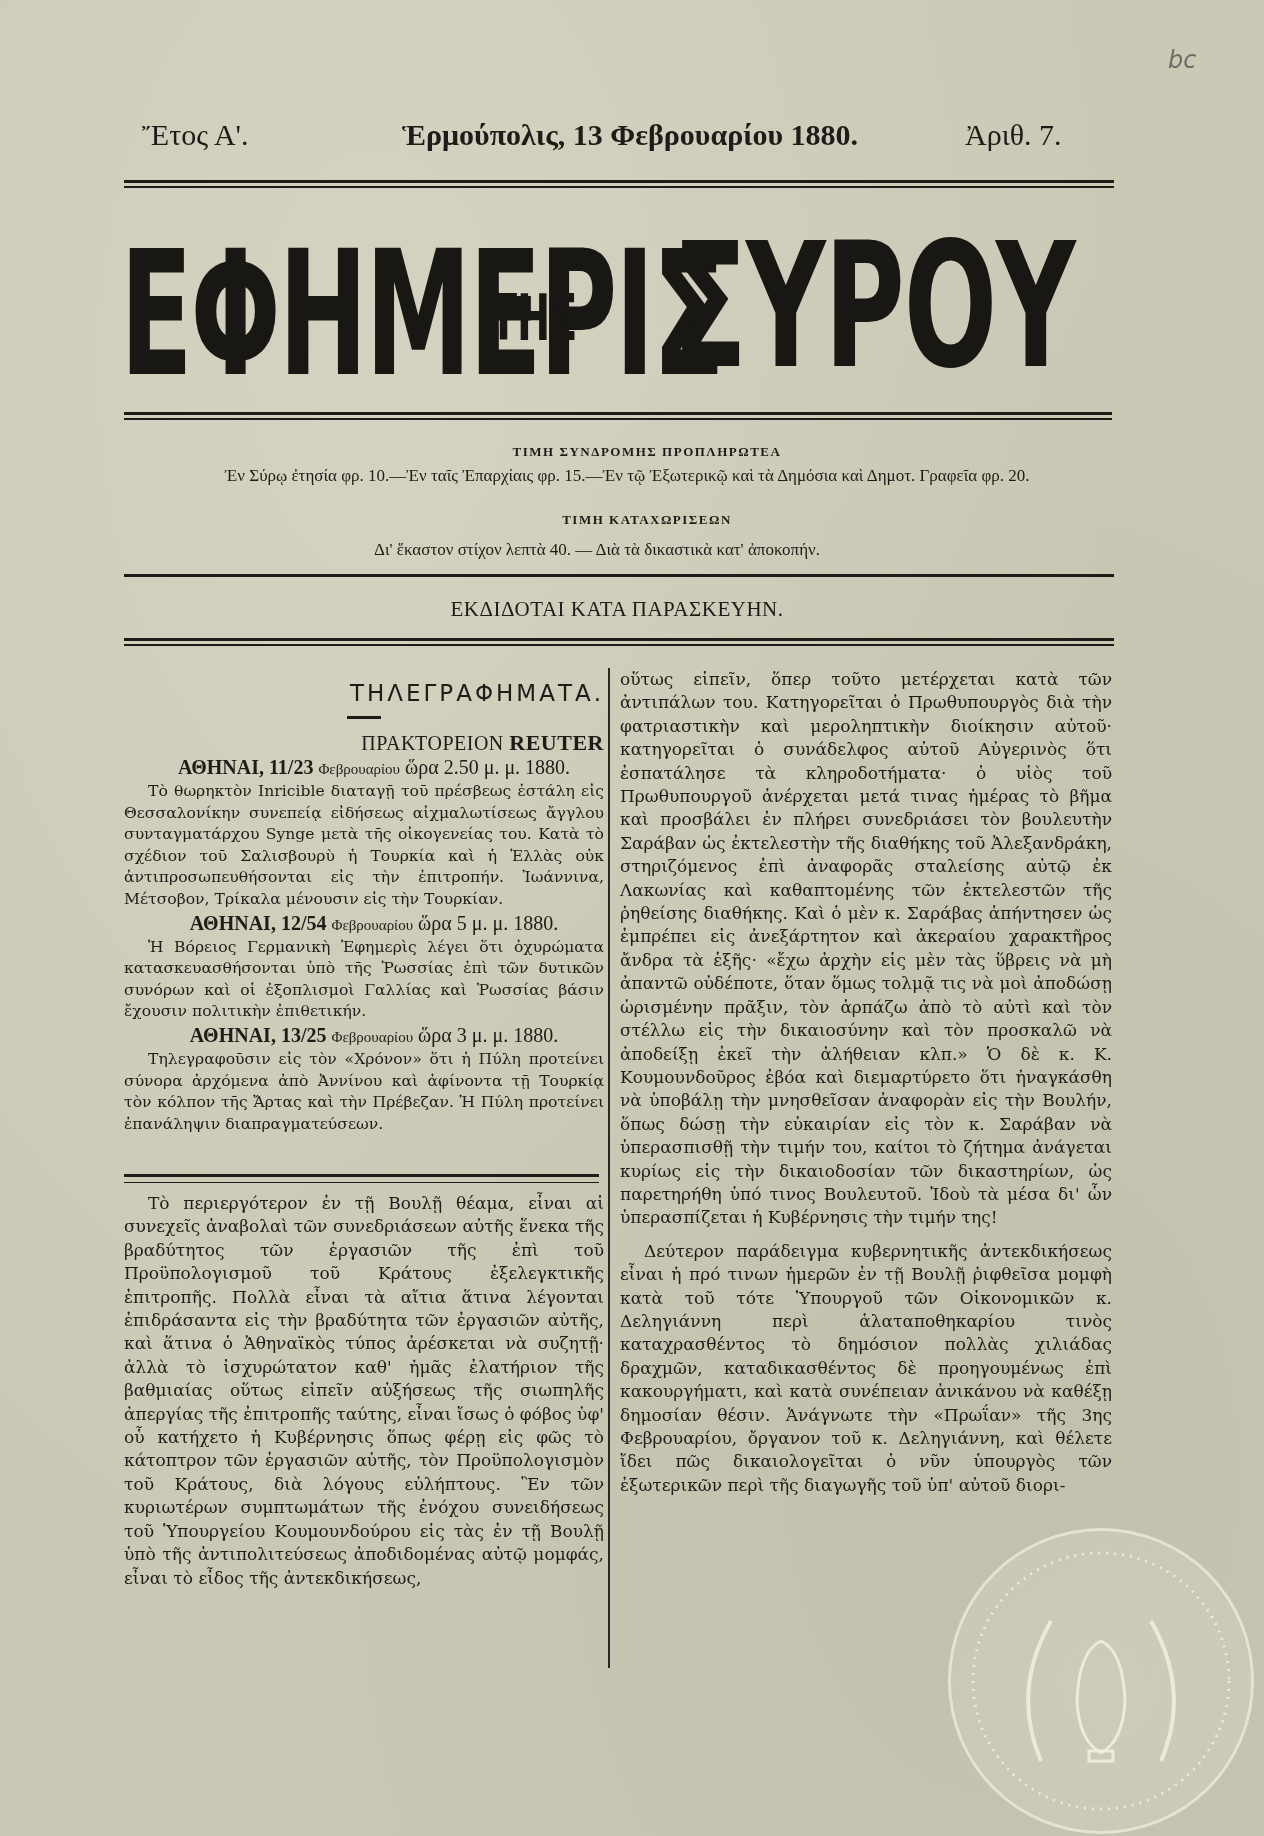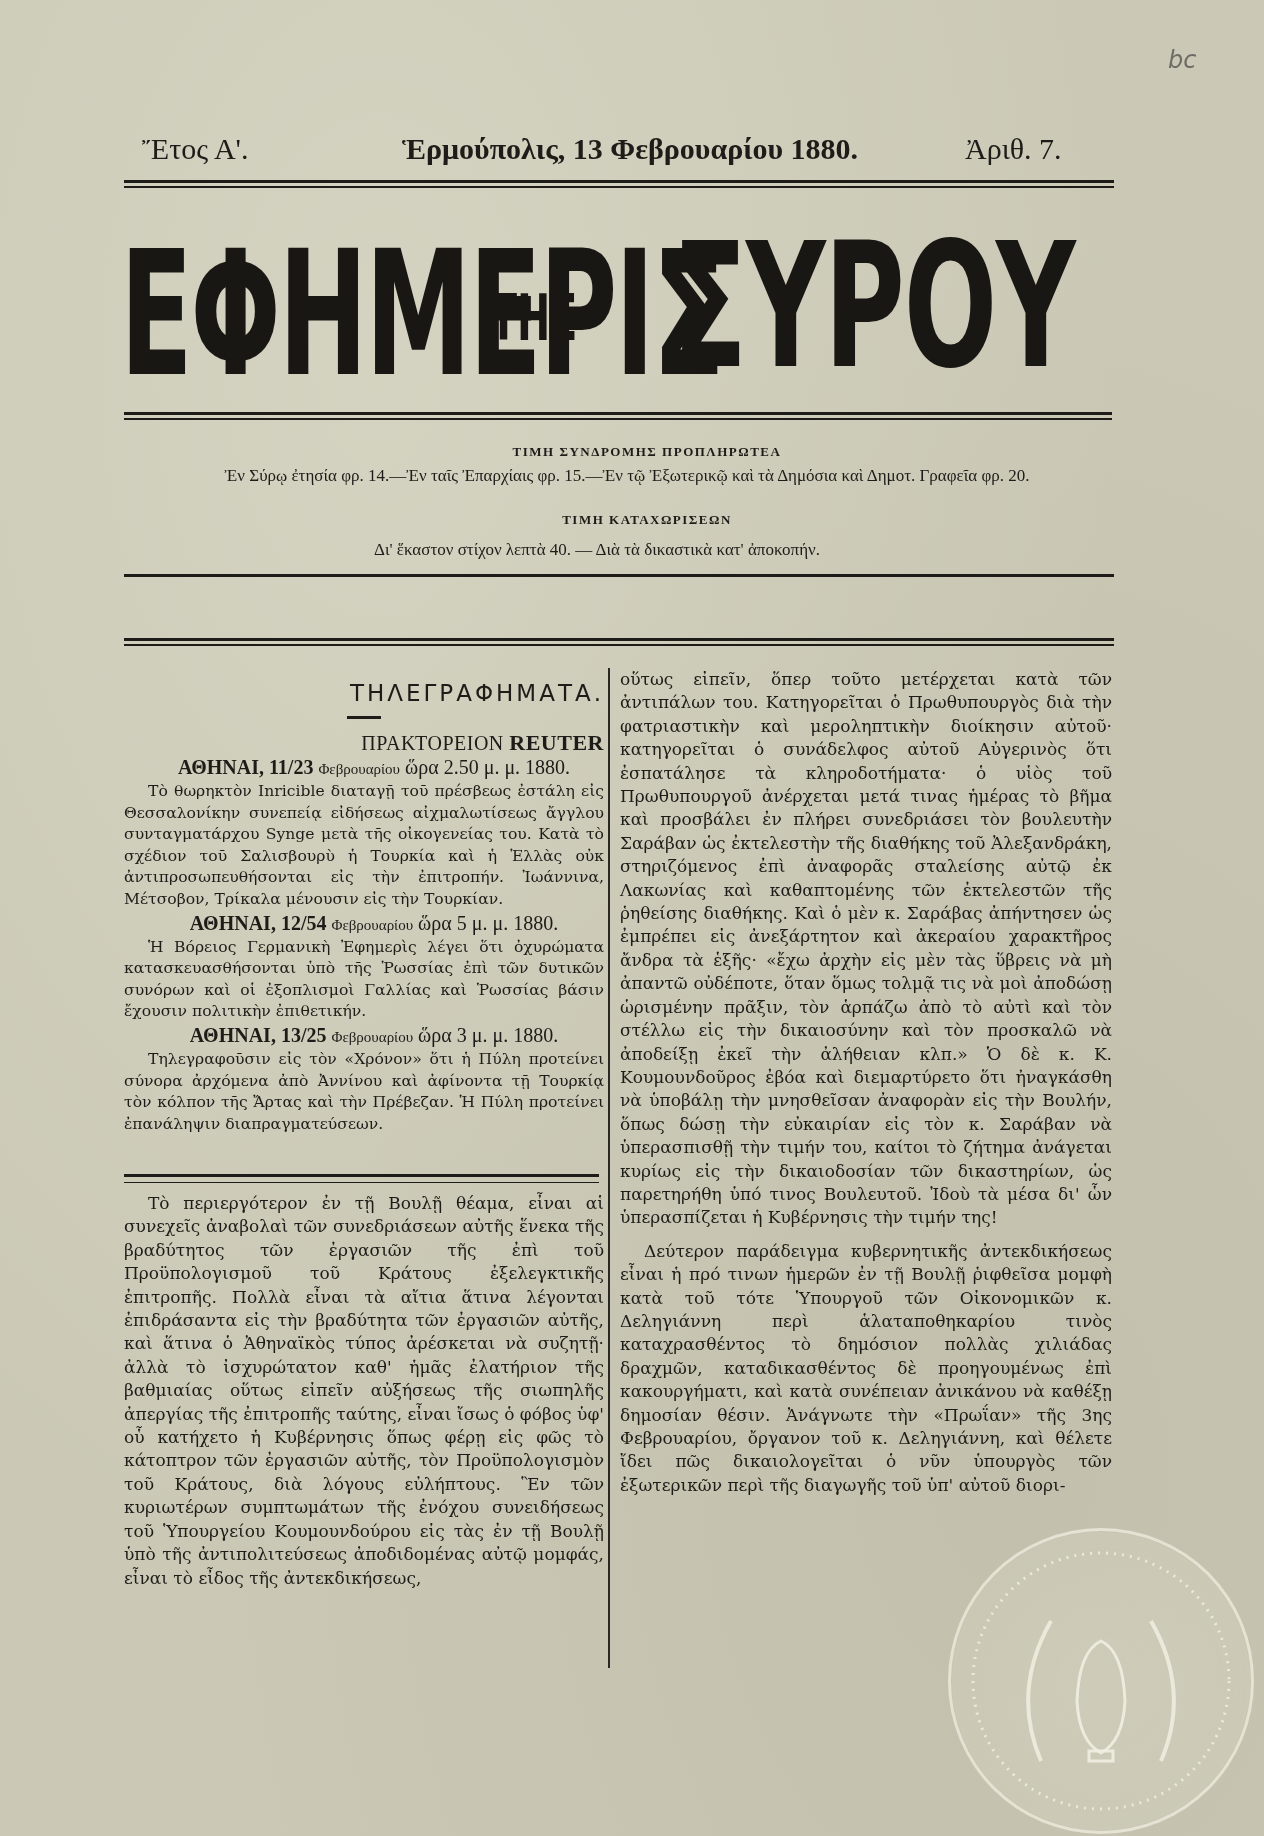--- a/index.html
+++ b/index.html
@@ -16,21 +16,21 @@
       radial-gradient(ellipse at 30% 20%, rgba(255,255,240,0.18), transparent 60%),
       radial-gradient(ellipse at 80% 80%, rgba(120,115,90,0.10), transparent 60%),
       #cbc9b6;
   }
   .corner-mark {
     position: absolute; left: 1168px; top: 46px;
     font-family: "DejaVu Sans", sans-serif; font-size: 24px; color: #6e6c66;
     font-style: italic;
   }
   .dateline {
-    position: absolute; top: 132px; left: 120px; width: 960px; height: 44px;
+    position: absolute; top: 118px; left: 120px; width: 960px; height: 44px;
     font-family: "Liberation Serif", serif; font-size: 30px;
   }
   .dateline span { position: absolute; top: 0; white-space: nowrap; }
   .dl-year { left: 22px; }
   .dl-place { left: 282px; font-weight: bold; }
   .dl-num { left: 845px; }
   .rule { position: absolute; background: #1e1c18; }
   .rule.double { background: transparent; border-top: 3px solid #1e1c18; border-bottom: 2px solid #1e1c18; }
   .masthead {
     position: absolute; top: 210px; left: 112px; width: 1010px; height: 210px;
@@ -109,27 +109,28 @@
   <div class="masthead">
     <div class="mast-main">ΕΦΗΜΕΡΙΣ</div>
     <div class="mast-the">ΤΗΣ</div>
     <div class="mast-syrou">ΣΥΡΟΥ</div>
   </div>
 
   <div class="rule double" style="left:124px; top:412px; width:988px; height:3px;"></div>
 
   <div class="prices">
     <div class="hdr">ΤΙΜΗ ΣΥΝΔΡΟΜΗΣ ΠΡΟΠΛΗΡΩΤΕΑ</div>
-    <div class="line l1">Ἐν Σύρῳ ἐτησία φρ. 14.—Ἐν ταῖς Ἐπαρχίαις φρ. 15.—Ἐν τῷ Ἐξωτερικῷ καὶ τὰ Δημόσια καὶ Δημοτ. Γραφεῖα φρ. 20.</div>
+    <div class="line l1">Ἐν Σύρῳ ἐτησία φρ. 10.—Ἐν ταῖς Ἐπαρχίαις φρ. 15.—Ἐν τῷ Ἐξωτερικῷ καὶ τὰ Δημόσια καὶ Δημοτ. Γραφεῖα φρ. 20.</div>
     <div class="hdr hdr2">ΤΙΜΗ ΚΑΤΑΧΩΡΙΣΕΩΝ</div>
     <div class="line l2">Δι' ἕκαστον στίχον λεπτὰ 40. — Διὰ τὰ δικαστικὰ κατ' ἀποκοπήν.</div>
   </div>
 
   <div class="rule" style="left:124px; top:574px; width:990px; height:3px;"></div>
 
+  <div class="published">ΕΚΔΙΔΟΤΑΙ ΚΑΤΑ ΠΑΡΑΣΚΕΥΗΝ.</div>
 
   <div class="rule double" style="left:124px; top:638px; width:990px; height:3px;"></div>
 
   <div class="col-divider"></div>
 
   <div class="col col-left">
     <div class="tele-title">ΤΗΛΕΓΡΑΦΗΜΑΤΑ.</div>
     <div class="dash"></div>
     <div class="agency">
       <span>ΠΡΑΚΤΟΡΕΙΟΝ</span>

